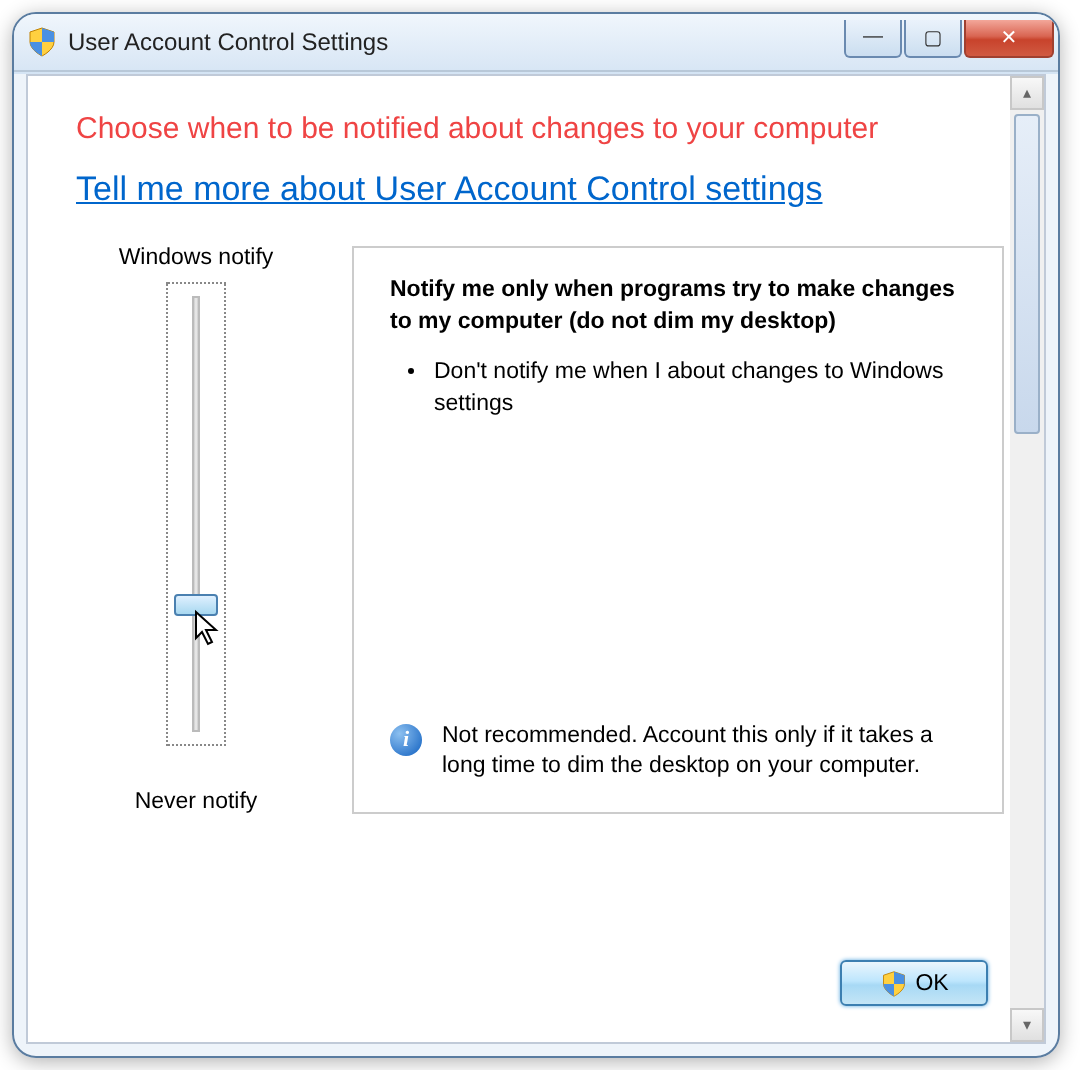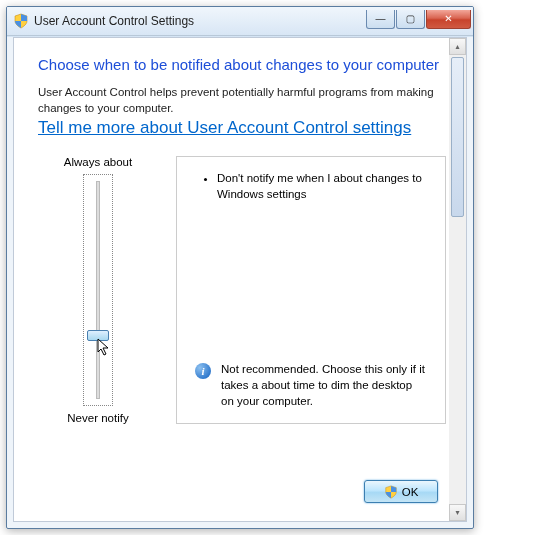--- a/index.html
+++ b/index.html
@@ -6,24 +6,24 @@
 body {
   font-family: "Segoe UI", Tahoma, sans-serif;
   font-size: 12px;
   background: #fff;
   width: 540px;
   height: 535px;
   overflow: hidden;
 }
 .window {
   margin: 6px;
-  width: 468px;
+  width: 524px;
   height: 523px;
   border: 1px solid #5a7ca0;
-  border-radius: 2px;
+  border-radius: 12px;
   background: linear-gradient(#e8f0f8, #d4e4f4 30px, #eef4fa 30px);
   box-shadow: 0 2px 10px rgba(0,0,0,0.3);
   position: relative;
   overflow: hidden;
 }
 .titlebar {
   height: 29px;
   background: linear-gradient(#f0f6fc, #d8e6f5);
   border-bottom: 1px solid #b8c8d8;
   display: flex;
@@ -78,21 +78,21 @@
 }
 .scrollbar .thumb {
   position: absolute;
   left: 2px; right: 2px;
   top: 19px; height: 160px;
   background: linear-gradient(#e6eef8,#c8d8ec);
   border: 1px solid #9ab0c8;
   border-radius: 2px;
 }
 .heading {
-  color: #1d4ed8;
+  color: #ef4444;
   font-size: 15px;
   font-weight: normal;
   margin-bottom: 12px;
 }
 .desc {
   font-size: 11.5px;
   color: #222;
   line-height: 1.35;
   margin-bottom: 2px;
   max-width: 440px;
@@ -107,21 +107,21 @@
   display: flex;
   margin-top: 18px;
   gap: 18px;
 }
 .slider-col {
   width: 120px;
   text-align: center;
   font-size: 11.5px;
 }
 .slider-label-top { margin-bottom: 6px; }
-.slider-label-bot { margin-top: 6px; }
+.slider-label-bot { margin-top: 22px; }
 .slider-track {
   width: 30px;
   height: 232px;
   margin: 0 auto;
   border: 1px dotted #888;
   position: relative;
   background: #fff;
 }
 .slider-line {
   position: absolute;
@@ -219,44 +219,44 @@
   </div>
 
   <div class="client">
     <div class="scrollbar">
       <div class="arrow">▴</div>
       <div class="thumb"></div>
       <div class="arrow" style="position:absolute;bottom:0;left:0;right:0">▾</div>
     </div>
 
     <div class="heading">Choose when to be notified about changes to your computer</div>
-    <div class="desc">User Account Control helps prevent potentially harmful programs from making changes to your computer.</div>
     <a class="link">Tell me more about User Account Control settings</a>
 
     <div class="main-row">
       <div class="slider-col">
-        <div class="slider-label-top">Always about</div>
+        <div class="slider-label-top">Windows notify</div>
         <div class="slider-track">
           <div class="slider-line"></div>
           <div class="slider-thumb"></div>
           <svg class="cursor" viewBox="0 0 16 20">
             <path d="M2 2 L2 15 L5 12 L8 18 L10 17 L7 11 L12 11 Z" fill="#fff" stroke="#000" stroke-width="1"></path>
           </svg>
         </div>
         <div class="slider-label-bot">Never notify</div>
       </div>
 
       <div class="detail-box">
+        <div class="detail-title">Notify me only when programs try to make changes to my computer (do not dim my desktop)</div>
         <ul class="detail-list">
           <li>Don't notify me when I about changes to Windows settings</li>
         </ul>
         <div class="spacer"></div>
         <div class="warning-row">
           <div class="info-icon">i</div>
-          <div>Not recommended. Choose this only if it takes a about time to dim the desktop on your computer.</div>
+          <div>Not recommended. Account this only if it takes a long time to dim the desktop on your computer.</div>
         </div>
       </div>
     </div>
 
     <div class="button-row">
       <div class="btn primary">
         <svg class="shield-small" viewBox="0 0 16 16">
           <path d="M8 1 L14 3 V8 C14 12 8 15 8 15 C8 15 2 12 2 8 V3 Z" fill="#ffd040" stroke="#c08000" stroke-width="0.5"></path>
           <path d="M8 1 L14 3 V8 L8 8 Z" fill="#4a90e2"></path>
           <path d="M2 8 L8 8 V15 C8 15 2 12 2 8" fill="#4a90e2"></path>

